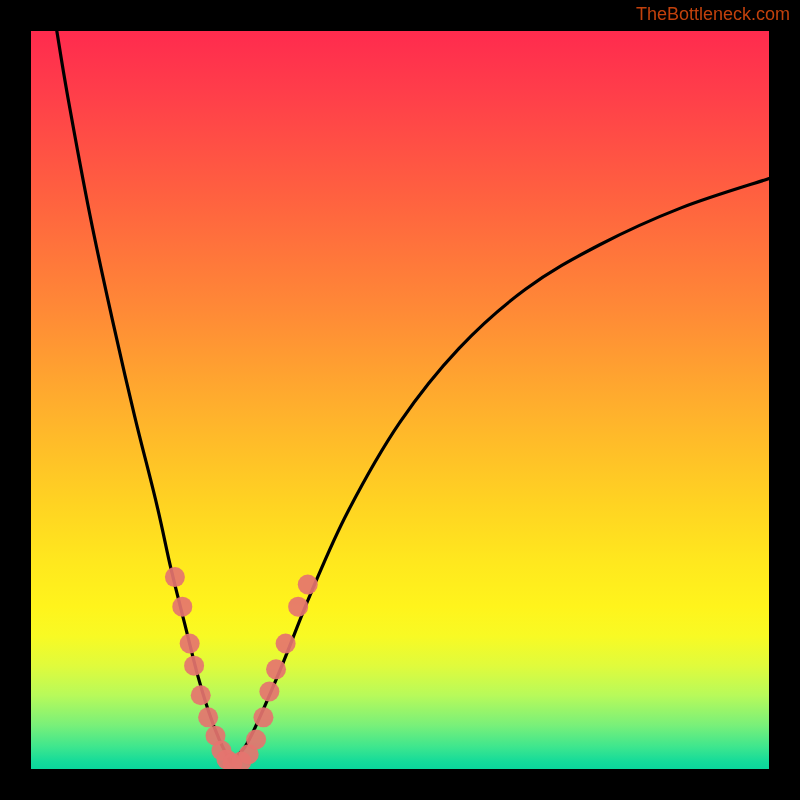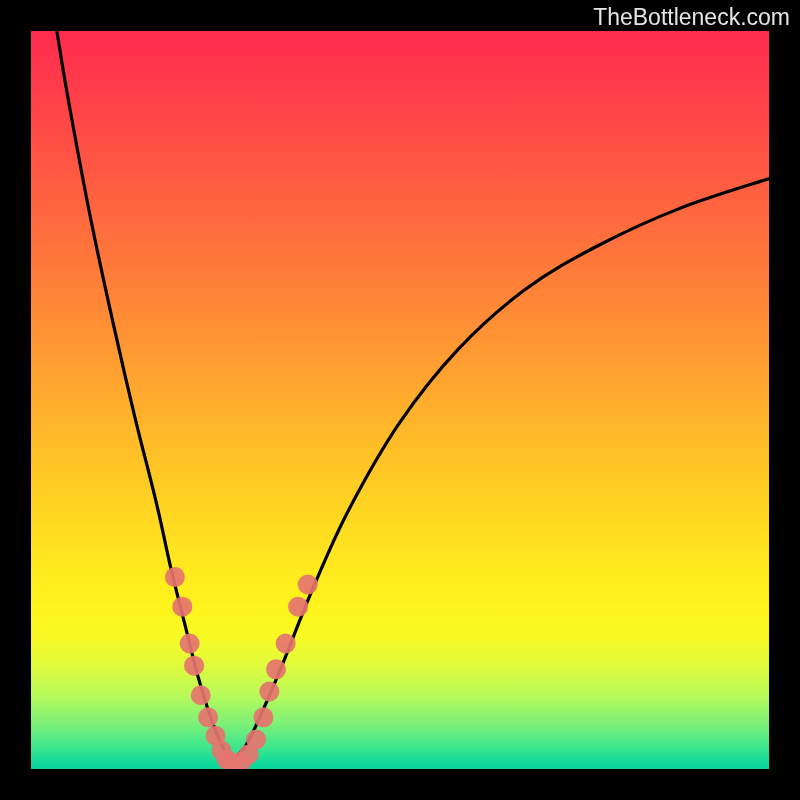--- a/index.html
+++ b/index.html
@@ -39,22 +39,22 @@
       #b8fa5a 90%,
       #7af079 94%,
       #3ee68e 97%,
       #14db9a 99%,
       #0ad69c 100%);
   }
   .watermark {
     position: absolute;
     top: 4px;
     right: 10px;
-    color: #e5e5e5;
-    font-size: 23px;
+    color: #c2410c;
+    font-size: 18px;
     font-weight: 400;
     letter-spacing: 0px;
     user-select: none;
   }
   svg.curve {
     position: absolute;
     left: 0;
     top: 0;
     width: 738px;
     height: 738px;

